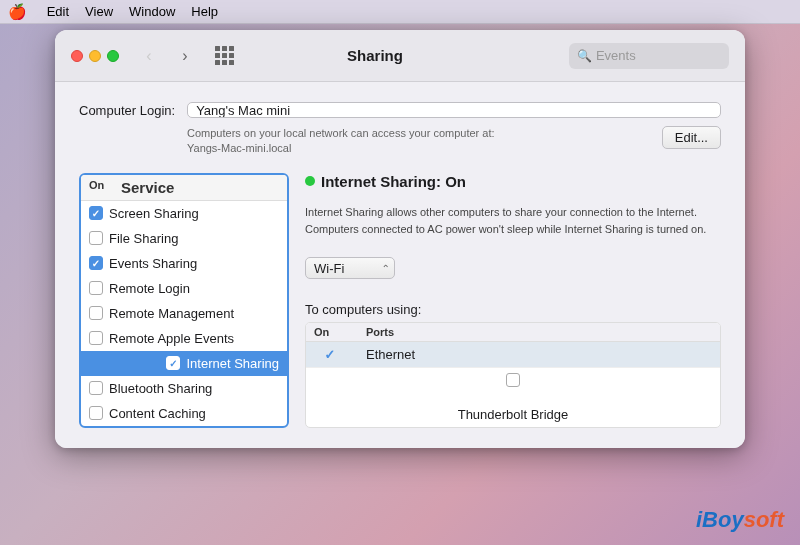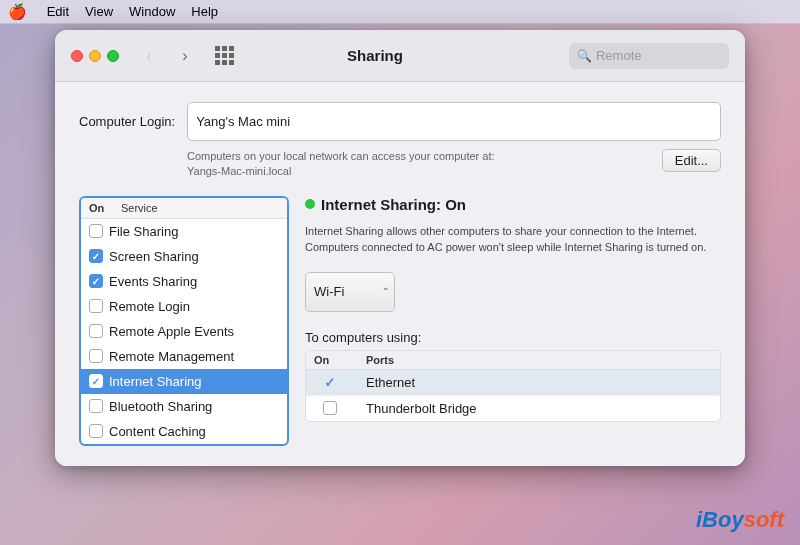--- a/index.html
+++ b/index.html
@@ -155,21 +155,21 @@
       gap: 12px;
       margin-bottom: 8px;
     }
     .computer-name-label {
       font-size: 13px;
       color: #1c1c1e;
       white-space: nowrap;
     }
     .computer-name-input {
       flex: 1;
-      height: 39px;
+      height: 16px;
       border: 1px solid #c0bfc4;
       border-radius: 5px;
       background: white;
       padding: 0 8px;
       font-size: 13px;
       color: #1c1c1e;
       outline: none;
     }
 
     .local-address-row {
@@ -217,34 +217,35 @@
       border-bottom: 1px solid #ddd;
       padding: 4px 8px;
     }
     .services-header-on {
       font-size: 11px;
       font-weight: 600;
       color: #333;
       width: 32px;
     }
     .services-header-service {
-      font-size: 11px;
-      font-weight: 400;
+      font-size: 15px;
+      font-weight: 700;
       color: #333;
     }
 
     .service-item {
       display: flex;
       align-items: center;
       padding: 5px 8px;
       gap: 6px;
       cursor: pointer;
     }
     .service-item.selected {
       background: #4a90e2;
+      justify-content: flex-end;
     }
     .service-item.selected .service-name {
       color: white;
     }
 
     .checkbox {
       width: 14px;
       height: 14px;
       border: 1.5px solid #aaa;
       border-radius: 3px;
@@ -279,20 +280,21 @@
       font-size: 13px;
       color: #1c1c1e;
     }
 
     
     .right-panel {
       flex: 1;
       display: flex;
       flex-direction: column;
       gap: 10px;
+      justify-content: space-between;
     }
 
     .internet-sharing-status {
       display: flex;
       align-items: center;
       gap: 6px;
     }
     .status-dot {
       width: 10px;
       height: 10px;
@@ -317,21 +319,21 @@
       align-items: center;
       gap: 10px;
       margin-top: 6px;
     }
     .share-from-label {
       font-size: 13px;
       color: #1c1c1e;
       white-space: nowrap;
     }
     .wifi-dropdown {
-      height: 40px;
+      height: 22px;
       background: linear-gradient(to bottom, #f8f8f8, #e8e8e8);
       border: 1px solid #c0bfc4;
       border-radius: 5px;
       padding: 0 4px 0 8px;
       font-size: 13px;
       color: #1c1c1e;
       cursor: pointer;
       appearance: none;
       position: relative;
       min-width: 90px;
@@ -372,21 +374,21 @@
     .ports-col-on { width: 32px; font-size: 11px; font-weight: 600; color: #333; }
     .ports-col-ports { font-size: 11px; font-weight: 700; color: #333; }
 
     .ports-row {
       display: flex;
       align-items: center;
       padding: 5px 8px;
       gap: 20px;
       border-bottom: 1px solid #eee;
     }
-    .ports-row:last-child { border-bottom: none; }
+    .ports-row:last-child { border-bottom: none; flex-direction: column; }
     .ports-row.selected-row { background: #e0e8f0; }
 
     .port-check { width: 32px; display: flex; align-items: center; justify-content: center; }
     .port-check-mark { font-size: 13px; color: #4a90e2; font-weight: bold; }
     .port-name { font-size: 13px; color: #1c1c1e; }
 
     .port-checkbox {
       width: 14px;
       height: 14px;
       border: 1.5px solid #aaa;
@@ -439,21 +441,21 @@
           <div class="grid-dot"></div>
           <div class="grid-dot"></div>
         <div class="grid-dot"></div>
           <div class="grid-dot"></div>
           <div class="grid-dot"></div>
       </div>
     </div>
     <div class="titlebar-title">Sharing</div>
     <div class="search-bar">
       <span class="search-icon-svg">🔍</span>
-      <span class="search-placeholder">Remote</span>
+      <span class="search-placeholder">Events</span>
     </div>
   </div>
 
   <div class="content">
 
     <div class="computer-name-row">
       <span class="computer-name-label">Computer Login:</span>
       <input class="computer-name-input" type="text" value="Yang's Mac mini" style="">
     </div>
     <div class="local-address-row">
@@ -467,42 +469,42 @@
     <div class="main-panel">
 
       <div class="services-list">
         <div class="services-header">
           <span class="services-header-on">On</span>
           <span class="services-header-service">Service</span>
         </div>
 
         <div id="services-container">
             <div class="service-item">
+              <div class="checkbox checked"></div>
+              <span class="service-name">Screen Sharing</span>
+            </div>
+            <div class="service-item">
               <div class="checkbox"></div>
               <span class="service-name">File Sharing</span>
             </div>
             <div class="service-item">
               <div class="checkbox checked"></div>
-              <span class="service-name">Screen Sharing</span>
-            </div>
-            <div class="service-item">
-              <div class="checkbox checked"></div>
               <span class="service-name">Events Sharing</span>
             </div>
             <div class="service-item">
               <div class="checkbox"></div>
               <span class="service-name">Remote Login</span>
             </div>
             <div class="service-item">
               <div class="checkbox"></div>
+              <span class="service-name">Remote Management</span>
+            </div>
+            <div class="service-item">
+              <div class="checkbox"></div>
               <span class="service-name">Remote Apple Events</span>
-            </div>
-            <div class="service-item">
-              <div class="checkbox"></div>
-              <span class="service-name">Remote Management</span>
             </div>
             <div class="service-item selected">
               <div class="checkbox selected-check"></div>
               <span class="service-name">Internet Sharing</span>
             </div>
             <div class="service-item">
               <div class="checkbox"></div>
               <span class="service-name">Bluetooth Sharing</span>
             </div>
             <div class="service-item">

